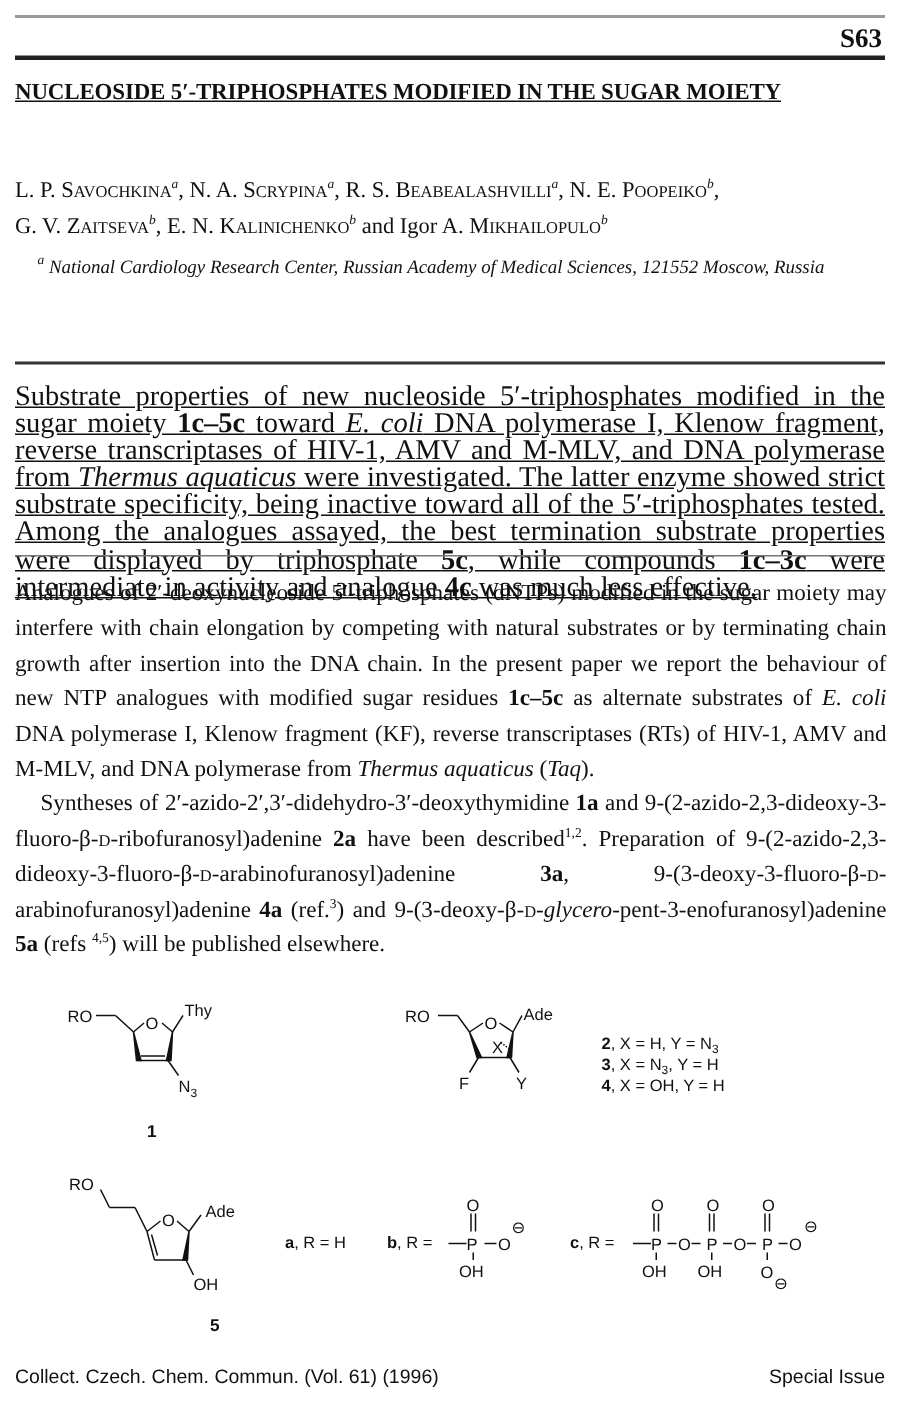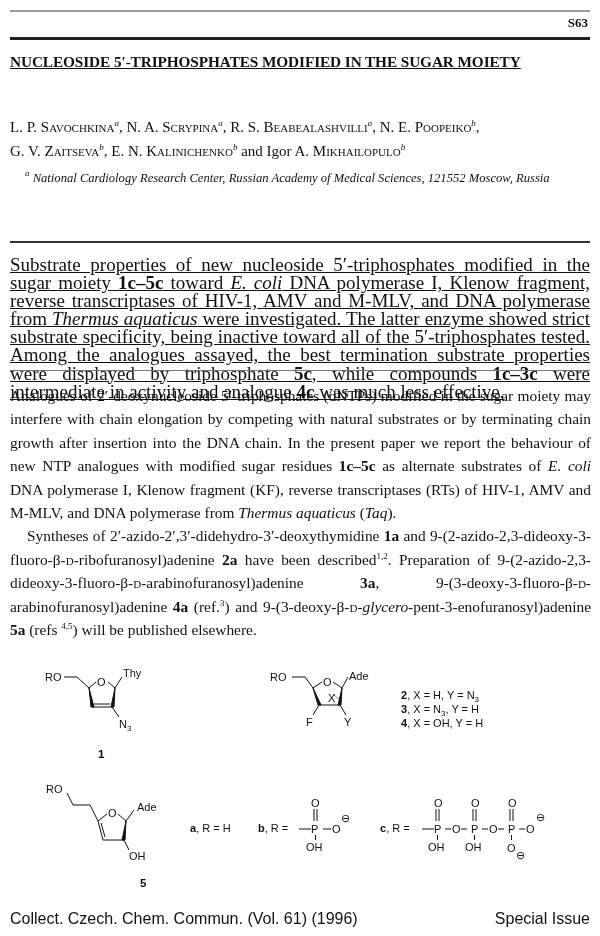--- a/index.html
+++ b/index.html
@@ -1,38 +1,38 @@
 <!DOCTYPE html>
 <html><head>
 <meta charset="utf-8">
 <style>
   html, body { margin: 0; padding: 0; background: #ffffff; }
   body { width: 600px; height: 936px; position: relative; overflow: hidden; color: #111; font-family: "Liberation Serif", serif; }
   .abs { position: absolute; }
   .rule-top { left: 10px; right: 10px; top: 10px; height: 2px; background: #9a9a9a; }
   .rule-head { left: 10px; right: 10px; top: 37px; height: 3px; background: #222; }
-  .page-no { right: 12px; top: 15px; font-weight: bold; font-size: 13px; }
+  .page-no { right: 12px; top: 15px; font-weight: bold; font-size: 18px; }
   .title { left: 10px; top: 51px; width: 580px; font-weight: bold; font-size: 15.3px; line-height: 21px; letter-spacing: -0.1px; text-decoration: underline; }
   .authors { left: 10px; top: 115px; width: 585px; font-size: 15px; line-height: 24px; }
   .sc { font-variant: small-caps; }
   sup { font-size: 9px; line-height: 0; vertical-align: 6px; font-style: italic; }
   sup.n { font-style: normal; }
   .affils { left: 25px; top: 169px; width: 570px; font-size: 12.6px; line-height: 18px; font-style: italic; }
   .affil { margin: 0; }
   .rule-abs-top { left: 10px; right: 10px; top: 241px; height: 2px; background: #333; }
   .abstract { left: 10px; top: 256px; width: 580px; font-size: 19px; line-height: 18.1px; text-align: justify; text-decoration: underline; }
   .rule-abs-bot { left: 10px; right: 10px; top: 370px; height: 1px; background: #777; }
   .body { left: 10px; top: 384px; width: 581px; font-size: 15.4px; line-height: 23.4px; text-align: justify; }
   .body p { margin: 0; }
   .body p.indent { text-indent: 17px; }
   b { font-weight: bold; }
   .chem { font-family: "Liberation Sans", sans-serif; font-size: 11px; fill: #111; }
   .chem-b { font-family: "Liberation Sans", sans-serif; font-size: 11.5px; font-weight: bold; fill: #111; }
   .figure { left: 0; top: 655px; width: 600px; height: 240px; }
-  .footer { left: 10px; right: 10px; top: 910px; font-family: "Liberation Sans", sans-serif; font-size: 16px; display: flex; justify-content: space-between; }
+  .footer { left: 10px; right: 10px; top: 910px; font-family: "Liberation Sans", sans-serif; font-size: 13px; display: flex; justify-content: space-between; }
 </style>
 </head>
 <body>
 
 <div class="abs rule-top"></div>
 <div class="abs page-no">S63</div>
 <div class="abs rule-head"></div>
 
 <div class="abs title">
   <div>NUCLEOSIDE 5′-TRIPHOSPHATES MODIFIED IN THE SUGAR MOIETY</div>

